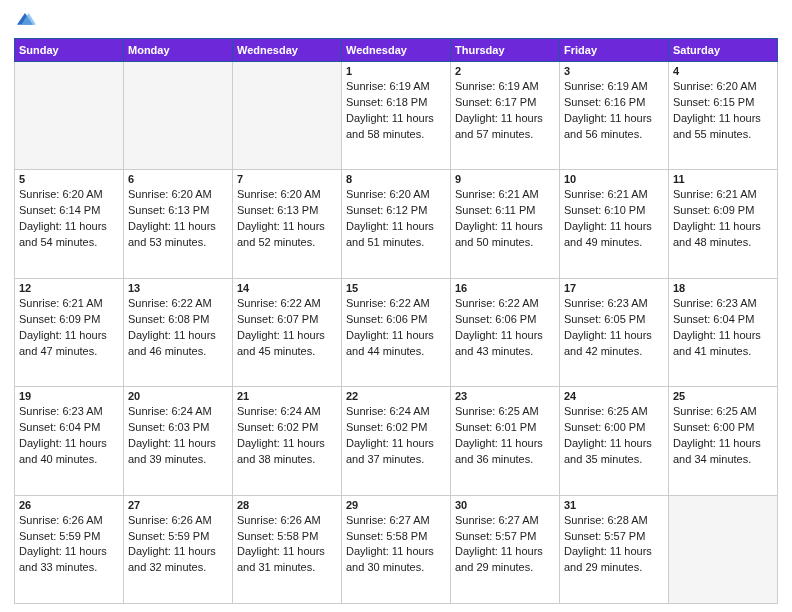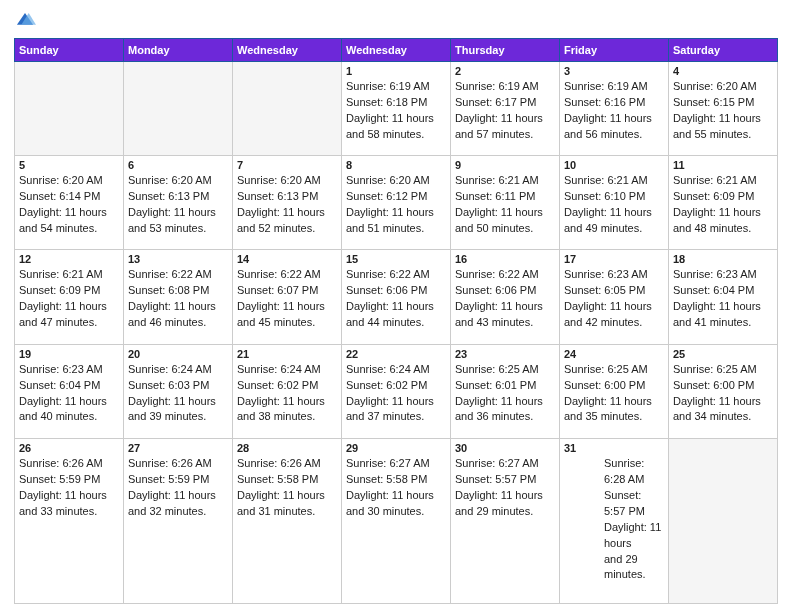--- a/index.html
+++ b/index.html
@@ -342,21 +342,21 @@
           </td>
           <td>
             <div class="day-number">30</div>
             <div class="day-info" style="white-space: pre-line;">Sunrise: 6:27 AM
 Sunset: 5:57 PM
 Daylight: 11 hours
 and 29 minutes.</div>
           </td>
           <td>
             <div class="day-number">31</div>
-            <div class="day-info" style="white-space: pre-line; margin-left: 40px;">Sunrise: 6:28 AM
+            <div class="day-info" style="white-space: pre-line;">Sunrise: 6:28 AM
 Sunset: 5:57 PM
 Daylight: 11 hours
 and 29 minutes.</div>
           </td>
           <td class="empty"></td>
         </tr>
       </tbody>
   </table>
 </div>
 

